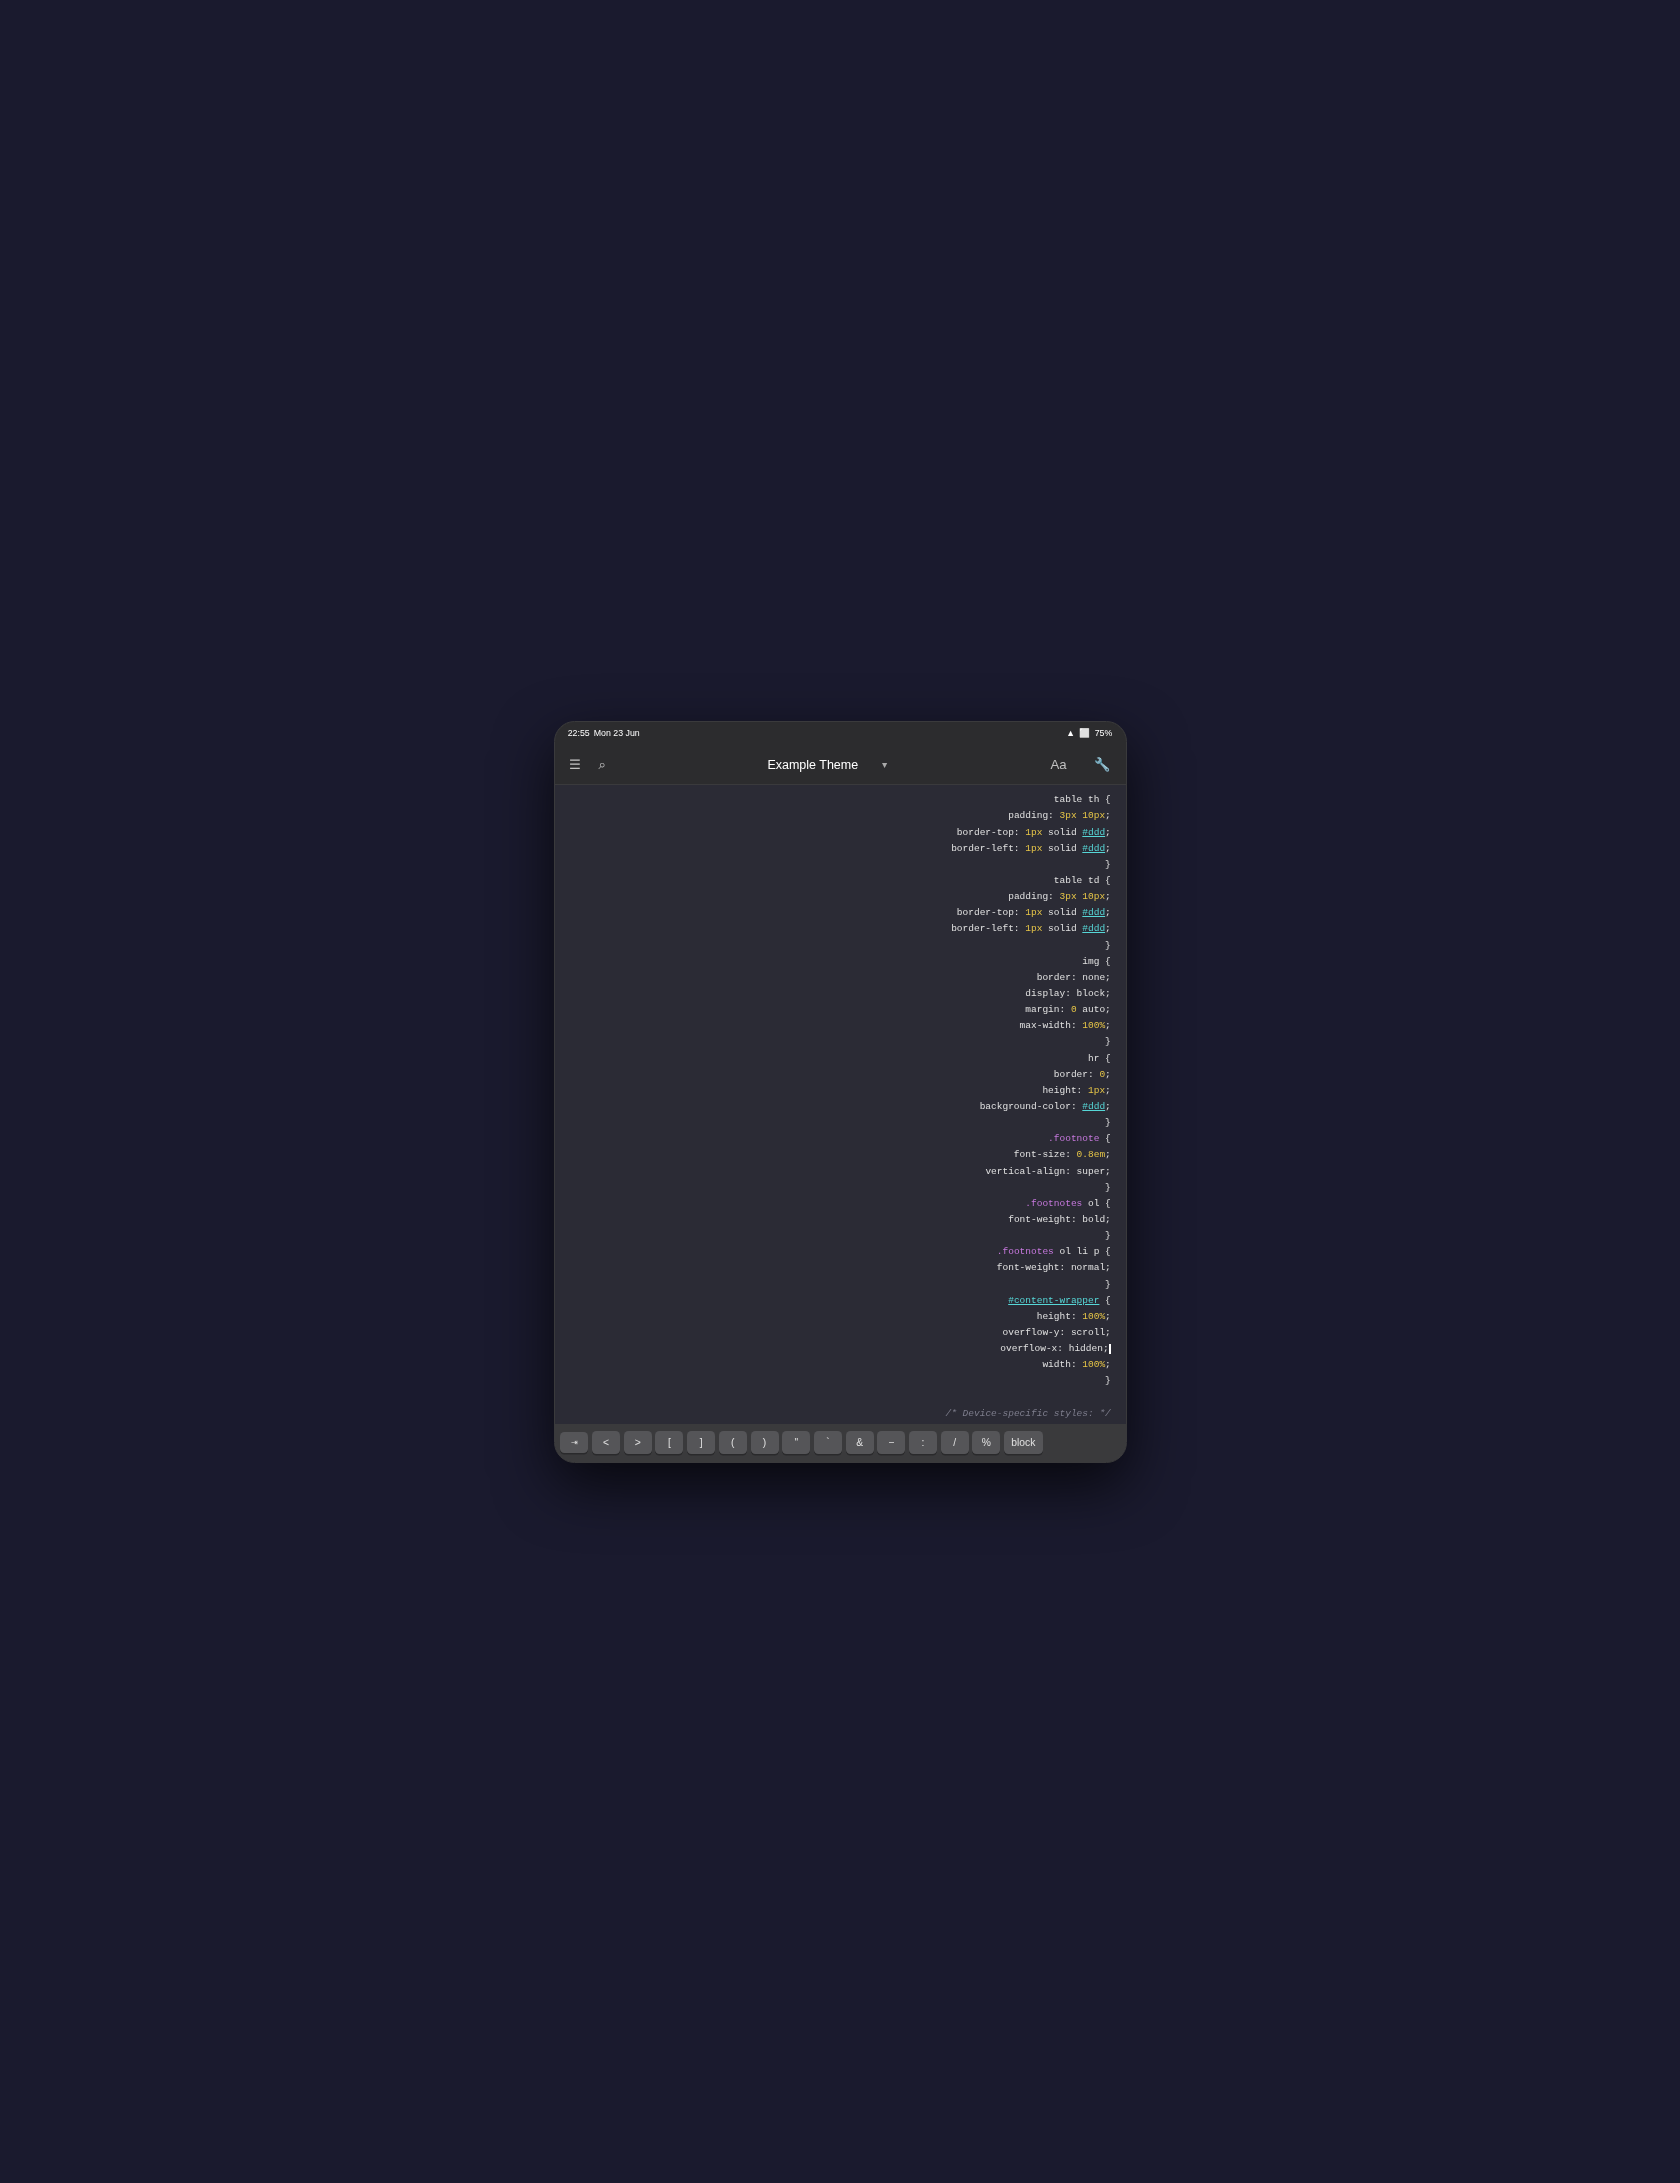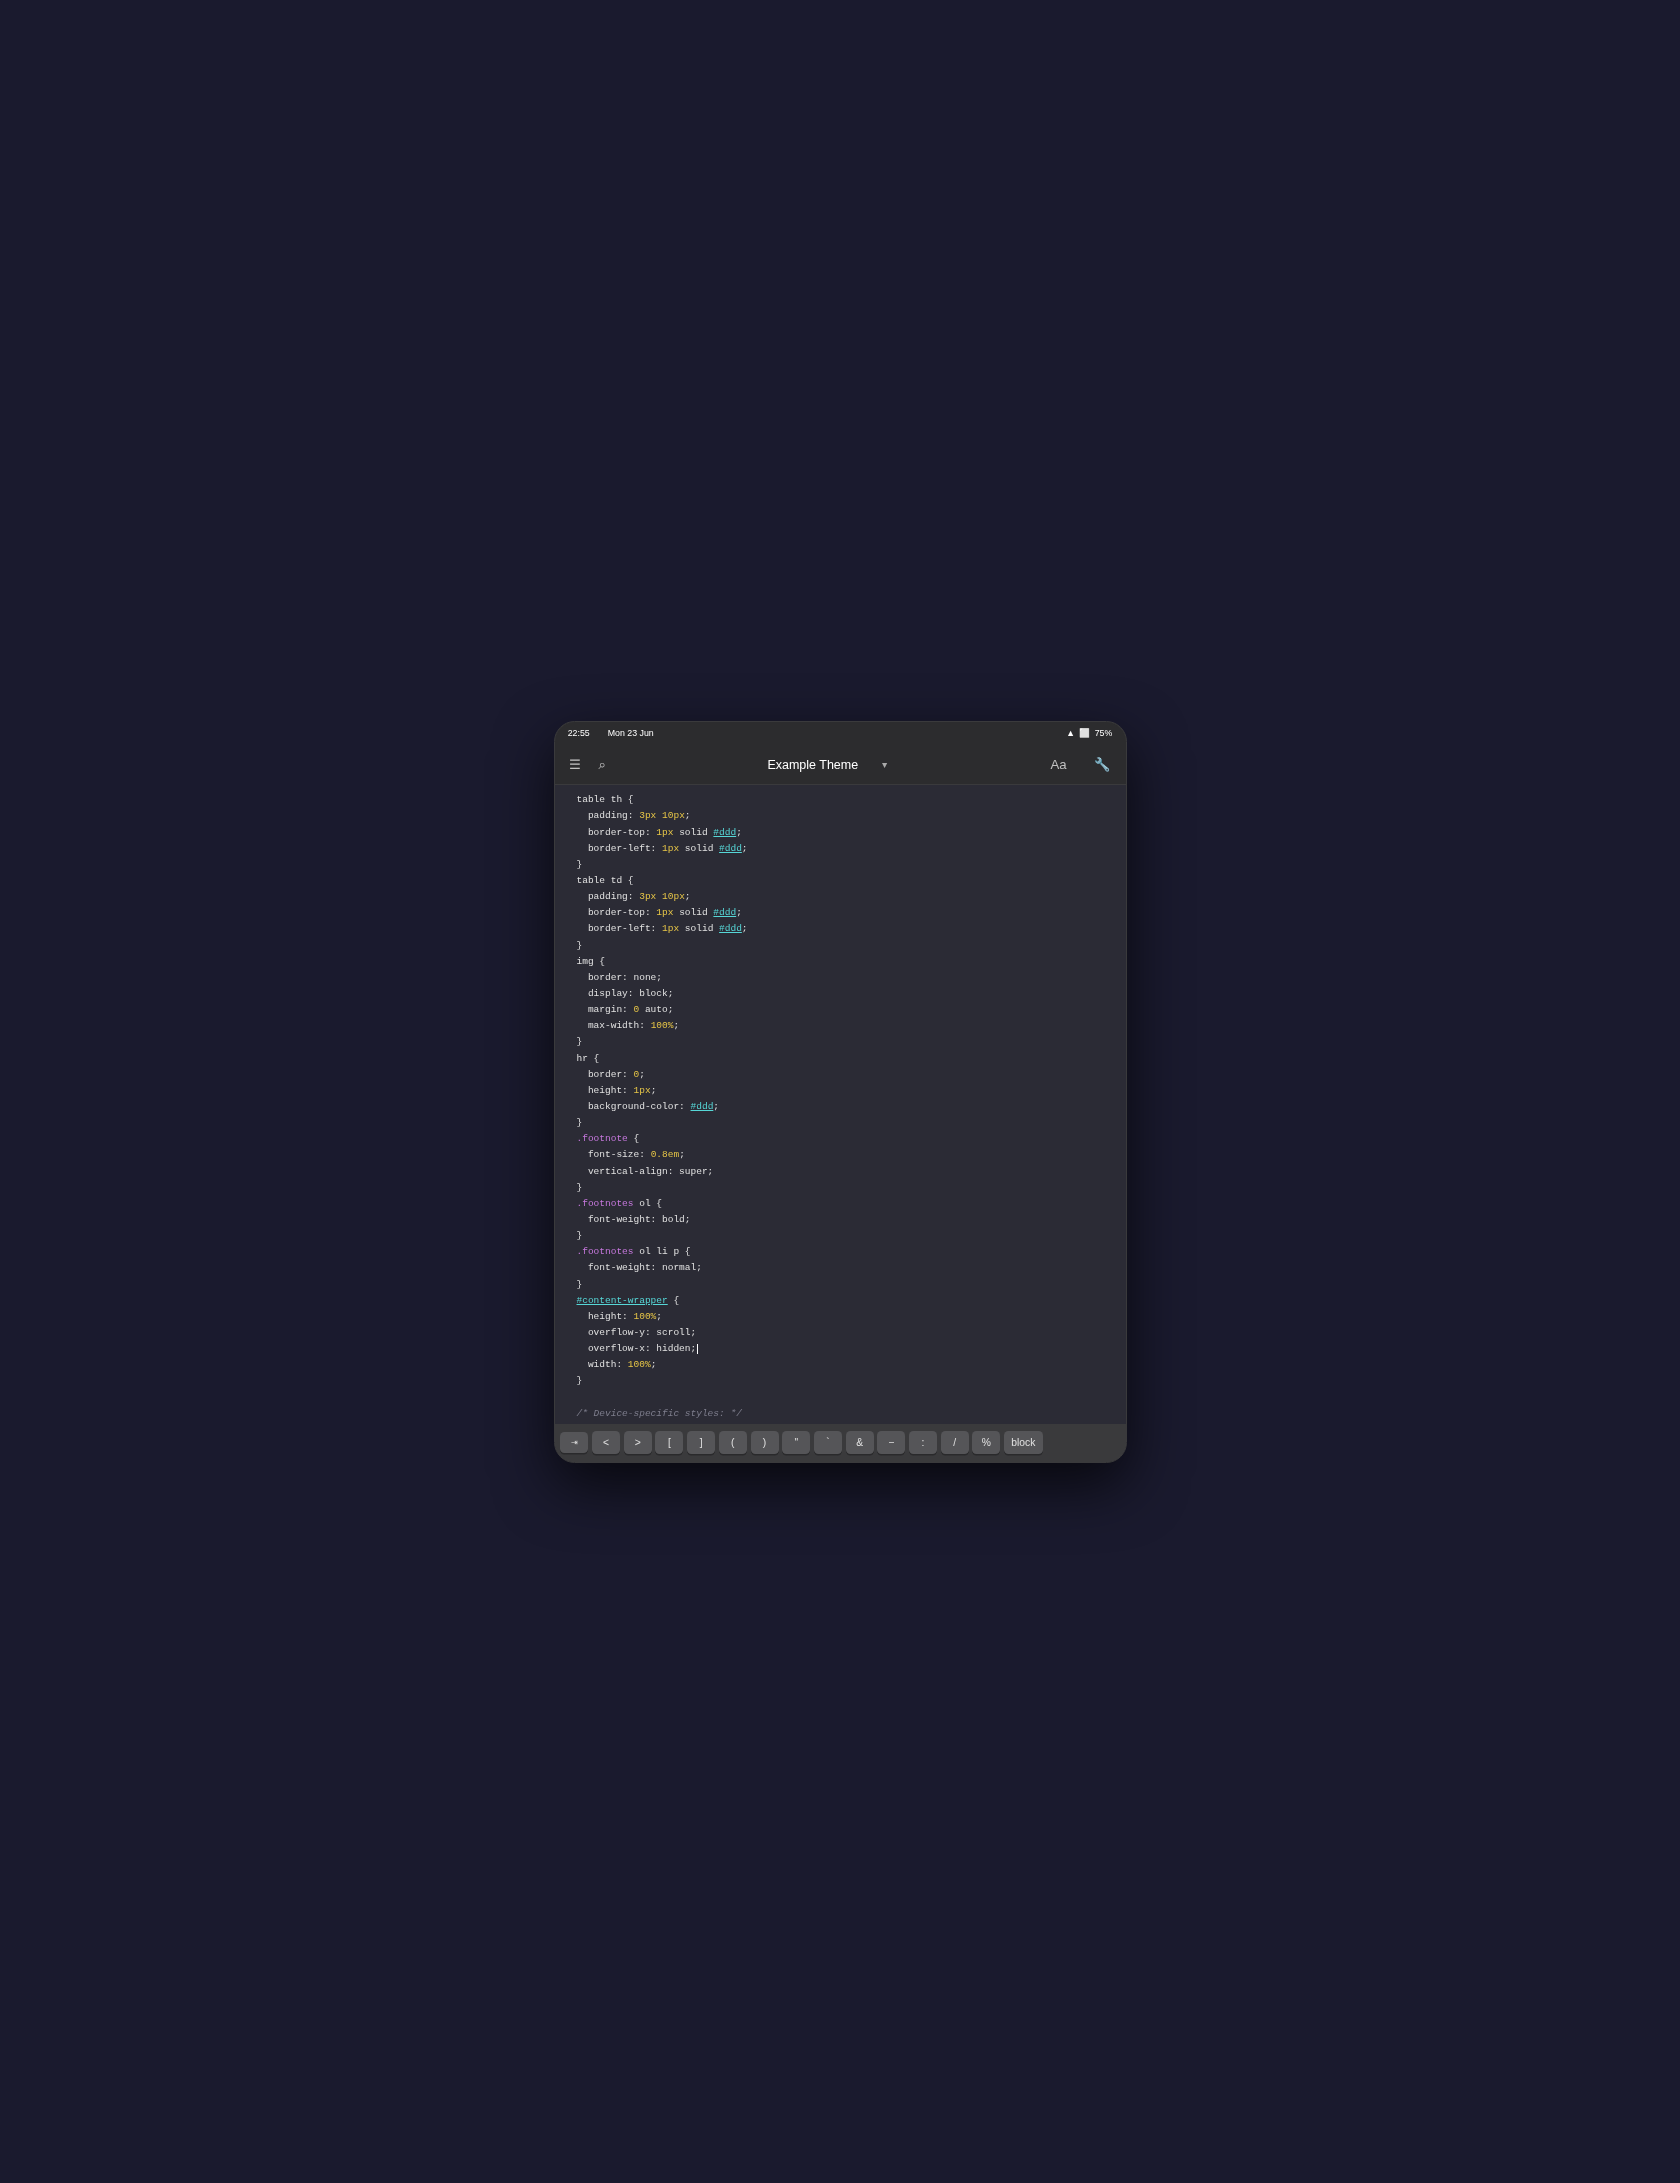--- a/index.html
+++ b/index.html
@@ -32,21 +32,21 @@
       align-items: center;
       justify-content: space-between;
       padding: 0 13.2px;
       font-size: 8.8px;
       color: #fff;
       font-weight: 500;
     }
 
     .status-left {
       display: flex;
-      gap: 18px;
+      gap: 4px;
       align-items: center;
     }
 
     .status-right {
       display: flex;
       align-items: center;
       gap: 4.4px;
     }
 
     
@@ -95,20 +95,21 @@
 
     
     .editor-area {
       background: #2b2b35;
       height: calc(100% - 23.5px - 40px - 38px);
       overflow-y: auto;
       padding: 7.3px 0;
       font-family: 'Menlo', 'Monaco', 'Courier New', monospace;
       font-size: 9.5px;
       line-height: 1.7;
+      text-align: right;
     }
 
     .code-content {
       padding: 0 14.7px 0 22px;
       white-space: pre;
     }
 
     
     .c-white   { color: #e0e0e0; }
     .c-yellow  { color: #e6c547; }

